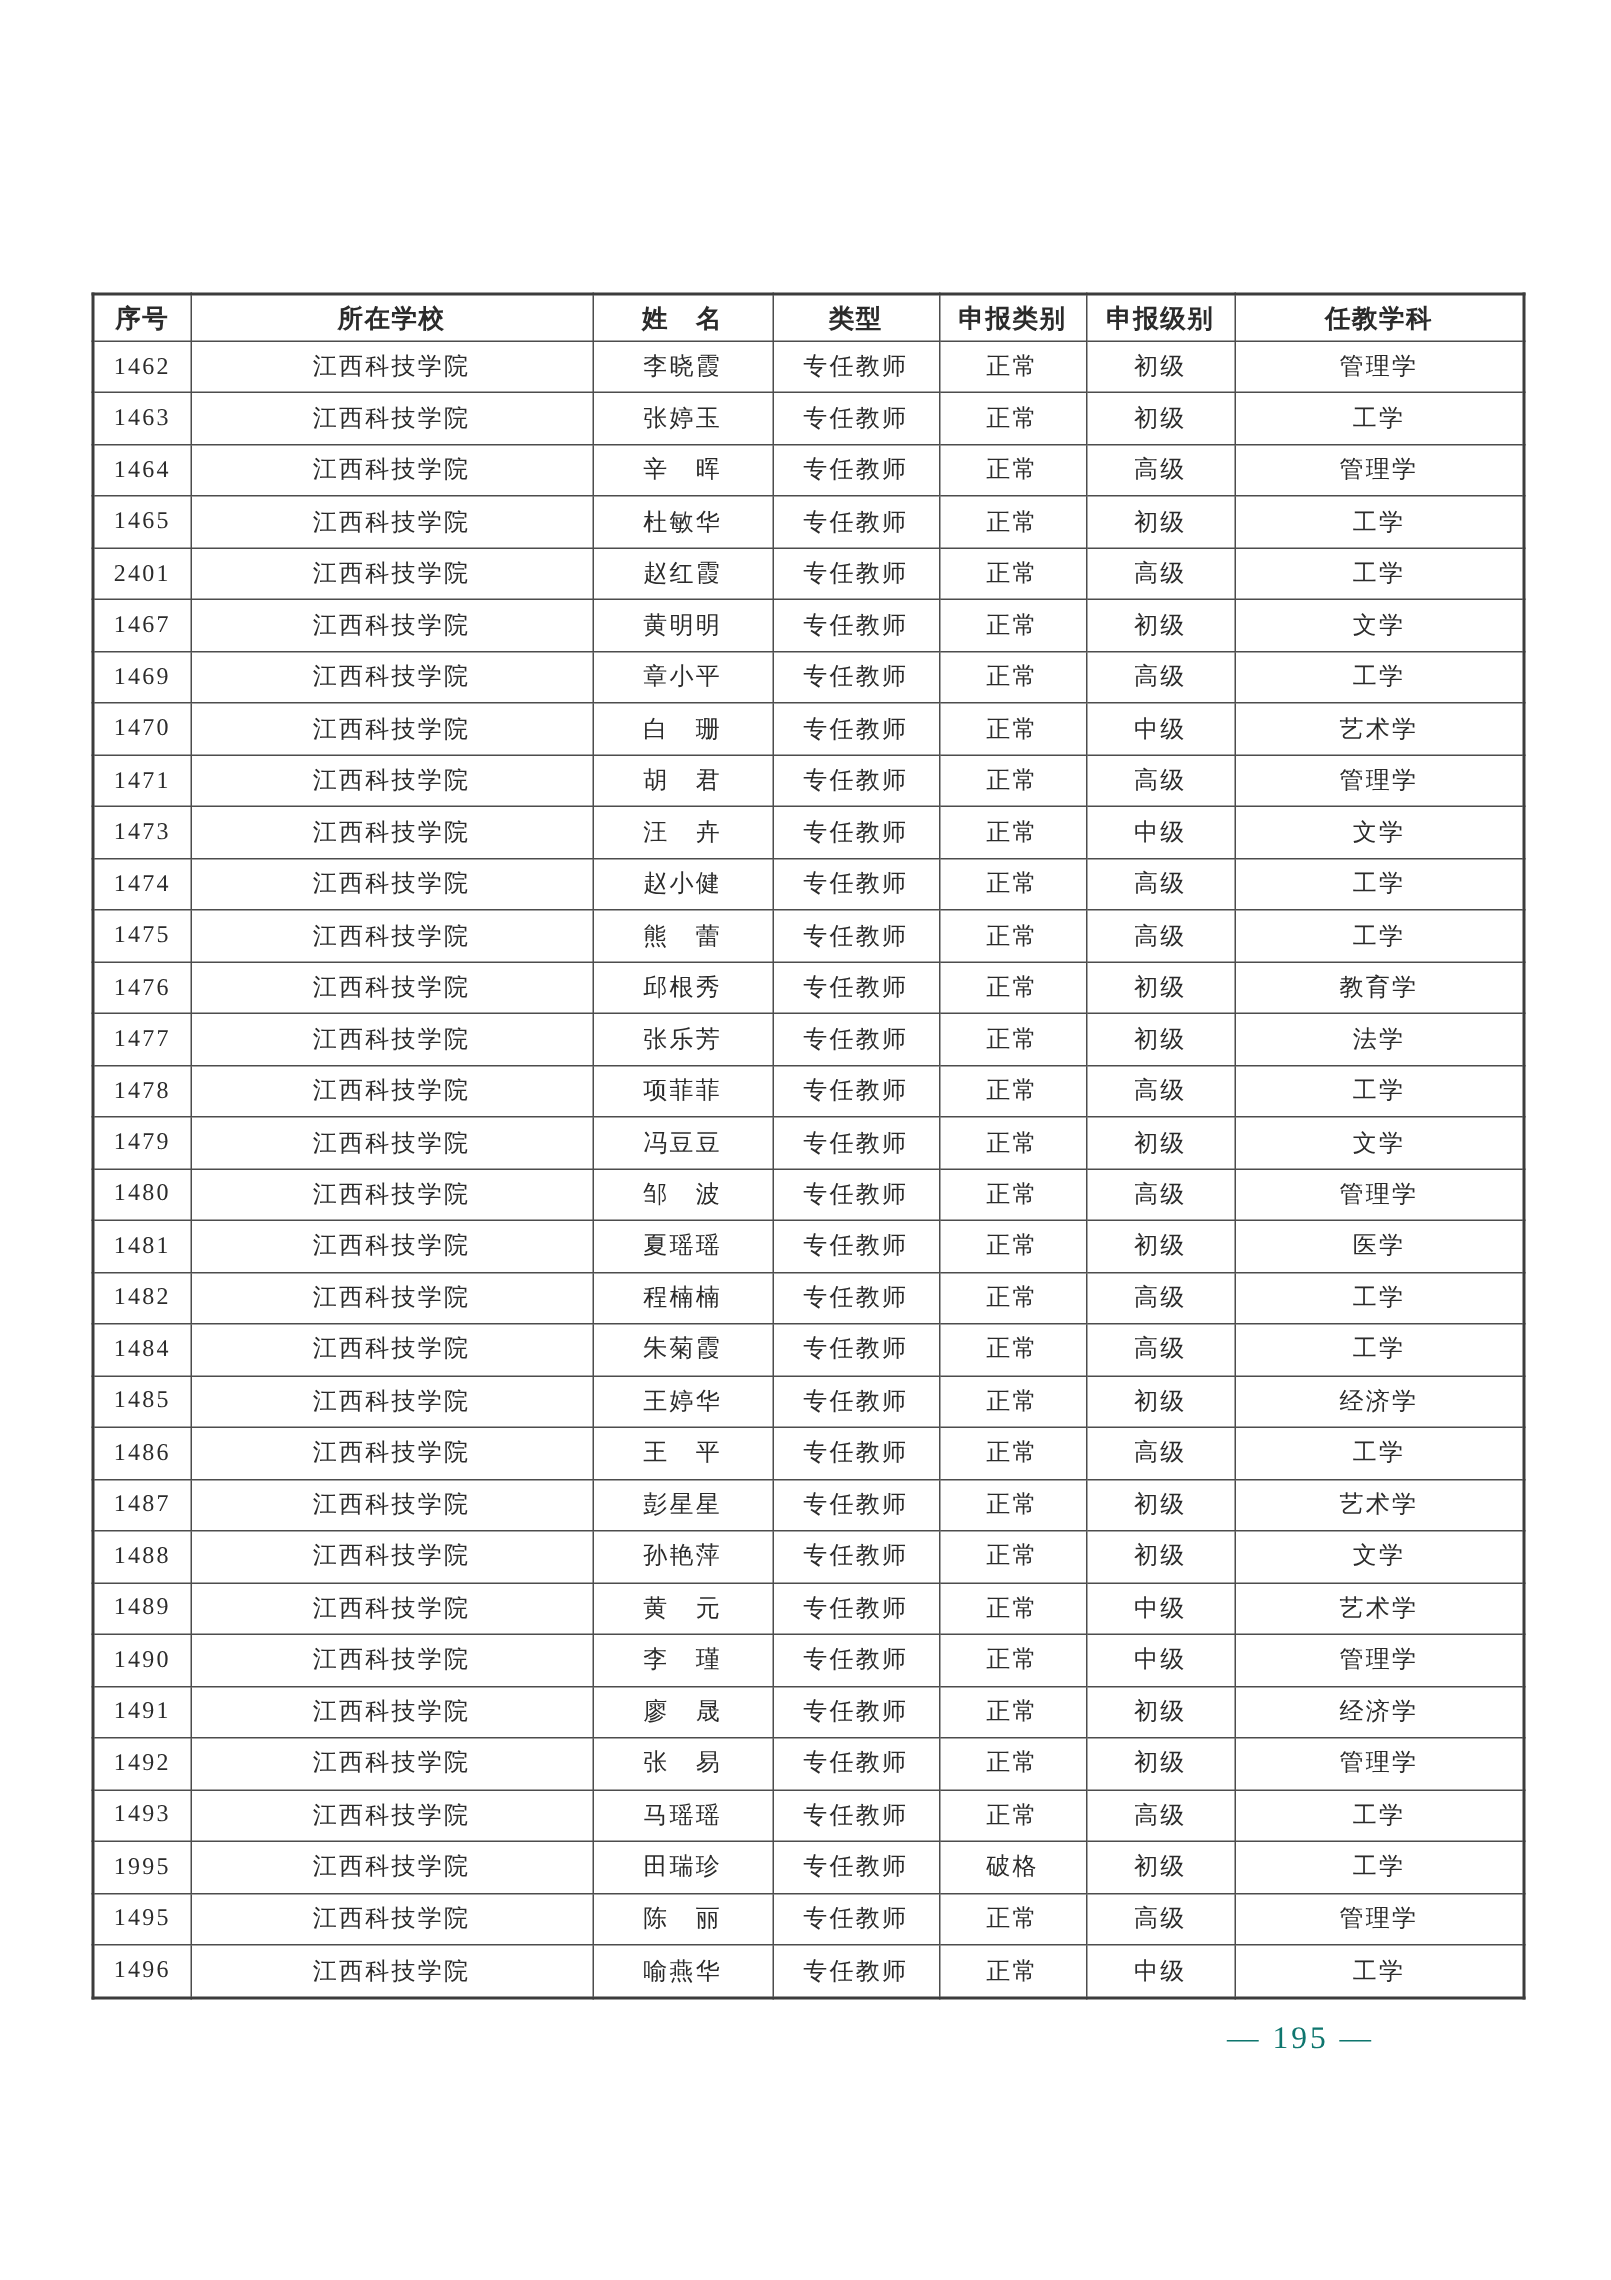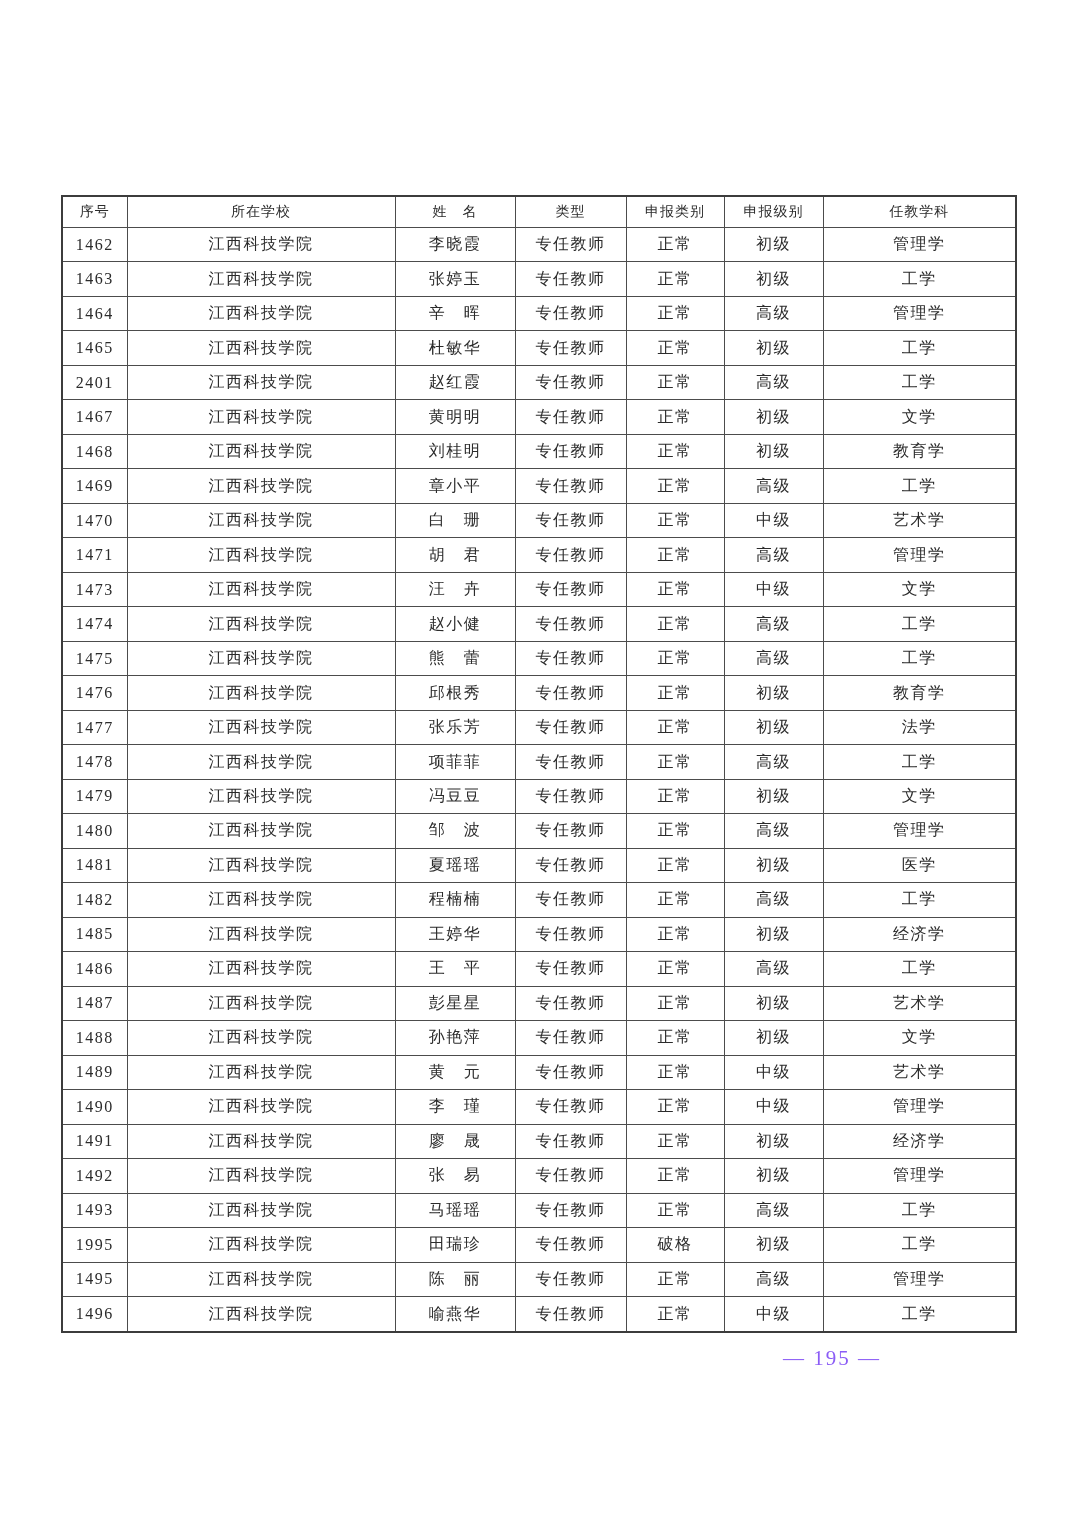--- a/index.html
+++ b/index.html
@@ -31,42 +31,42 @@
     text-align: center;
     vertical-align: middle;
     padding: 0;
     overflow: hidden;
     white-space: nowrap;
     color: #2b2b2b;
   }
   table.doc-table th {
     height: 30px;
     font-family: "Liberation Sans", "DejaVu Sans", sans-serif;
-    font-weight: 400;
-    font-size: 14px;
+    font-weight: 700;
+    font-size: 17px;
     letter-spacing: 1px;
   }
   table.doc-table td {
     font-family: "Liberation Serif", "DejaVu Serif", serif;
     font-size: 16px;
     letter-spacing: 1.5px;
   }
   td.col-serial {
     letter-spacing: 0.5px;
     font-size: 15px;
   }
   .page-number {
     position: absolute;
-    left: 742px;
+    left: 777px;
     top: 1346px;
     width: 180px;
     text-align: center;
     font-family: "Liberation Serif", "DejaVu Serif", serif;
     font-size: 21px;
-    color: #8b5cf6;
+    color: #0f766e;
     letter-spacing: 2px;
   }
 </style>
 </head>
 <body>
 
 <div class="page">
 
   <table class="doc-table">
     <colgroup>
@@ -138,119 +138,110 @@
         <tr>
           <td class="col-serial">1467</td>
           <td class="col-school">江西科技学院</td>
           <td class="col-name">黄明明</td>
           <td class="col-type">专任教师</td>
           <td class="col-declare_category">正常</td>
           <td class="col-declare_level">初级</td>
           <td class="col-subject">文学</td>
         </tr>
         <tr>
-          <td class="col-serial">1468</td>
-          <td class="col-school">江西科技学院</td>
-          <td class="col-name">刘桂明</td>
+          <td class="col-serial">1469</td>
+          <td class="col-school">江西科技学院</td>
+          <td class="col-name">章小平</td>
+          <td class="col-type">专任教师</td>
+          <td class="col-declare_category">正常</td>
+          <td class="col-declare_level">高级</td>
+          <td class="col-subject">工学</td>
+        </tr>
+        <tr>
+          <td class="col-serial">1470</td>
+          <td class="col-school">江西科技学院</td>
+          <td class="col-name">白　珊</td>
+          <td class="col-type">专任教师</td>
+          <td class="col-declare_category">正常</td>
+          <td class="col-declare_level">中级</td>
+          <td class="col-subject">艺术学</td>
+        </tr>
+        <tr>
+          <td class="col-serial">1471</td>
+          <td class="col-school">江西科技学院</td>
+          <td class="col-name">胡　君</td>
+          <td class="col-type">专任教师</td>
+          <td class="col-declare_category">正常</td>
+          <td class="col-declare_level">高级</td>
+          <td class="col-subject">管理学</td>
+        </tr>
+        <tr>
+          <td class="col-serial">1473</td>
+          <td class="col-school">江西科技学院</td>
+          <td class="col-name">汪　卉</td>
+          <td class="col-type">专任教师</td>
+          <td class="col-declare_category">正常</td>
+          <td class="col-declare_level">中级</td>
+          <td class="col-subject">文学</td>
+        </tr>
+        <tr>
+          <td class="col-serial">1474</td>
+          <td class="col-school">江西科技学院</td>
+          <td class="col-name">赵小健</td>
+          <td class="col-type">专任教师</td>
+          <td class="col-declare_category">正常</td>
+          <td class="col-declare_level">高级</td>
+          <td class="col-subject">工学</td>
+        </tr>
+        <tr>
+          <td class="col-serial">1475</td>
+          <td class="col-school">江西科技学院</td>
+          <td class="col-name">熊　蕾</td>
+          <td class="col-type">专任教师</td>
+          <td class="col-declare_category">正常</td>
+          <td class="col-declare_level">高级</td>
+          <td class="col-subject">工学</td>
+        </tr>
+        <tr>
+          <td class="col-serial">1476</td>
+          <td class="col-school">江西科技学院</td>
+          <td class="col-name">邱根秀</td>
           <td class="col-type">专任教师</td>
           <td class="col-declare_category">正常</td>
           <td class="col-declare_level">初级</td>
           <td class="col-subject">教育学</td>
         </tr>
         <tr>
-          <td class="col-serial">1469</td>
-          <td class="col-school">江西科技学院</td>
-          <td class="col-name">章小平</td>
-          <td class="col-type">专任教师</td>
-          <td class="col-declare_category">正常</td>
-          <td class="col-declare_level">高级</td>
-          <td class="col-subject">工学</td>
-        </tr>
-        <tr>
-          <td class="col-serial">1470</td>
-          <td class="col-school">江西科技学院</td>
-          <td class="col-name">白　珊</td>
-          <td class="col-type">专任教师</td>
-          <td class="col-declare_category">正常</td>
-          <td class="col-declare_level">中级</td>
-          <td class="col-subject">艺术学</td>
-        </tr>
-        <tr>
-          <td class="col-serial">1471</td>
-          <td class="col-school">江西科技学院</td>
-          <td class="col-name">胡　君</td>
-          <td class="col-type">专任教师</td>
-          <td class="col-declare_category">正常</td>
-          <td class="col-declare_level">高级</td>
-          <td class="col-subject">管理学</td>
-        </tr>
-        <tr>
-          <td class="col-serial">1473</td>
-          <td class="col-school">江西科技学院</td>
-          <td class="col-name">汪　卉</td>
-          <td class="col-type">专任教师</td>
-          <td class="col-declare_category">正常</td>
-          <td class="col-declare_level">中级</td>
+          <td class="col-serial">1477</td>
+          <td class="col-school">江西科技学院</td>
+          <td class="col-name">张乐芳</td>
+          <td class="col-type">专任教师</td>
+          <td class="col-declare_category">正常</td>
+          <td class="col-declare_level">初级</td>
+          <td class="col-subject">法学</td>
+        </tr>
+        <tr>
+          <td class="col-serial">1478</td>
+          <td class="col-school">江西科技学院</td>
+          <td class="col-name">项菲菲</td>
+          <td class="col-type">专任教师</td>
+          <td class="col-declare_category">正常</td>
+          <td class="col-declare_level">高级</td>
+          <td class="col-subject">工学</td>
+        </tr>
+        <tr>
+          <td class="col-serial">1479</td>
+          <td class="col-school">江西科技学院</td>
+          <td class="col-name">冯豆豆</td>
+          <td class="col-type">专任教师</td>
+          <td class="col-declare_category">正常</td>
+          <td class="col-declare_level">初级</td>
           <td class="col-subject">文学</td>
         </tr>
         <tr>
-          <td class="col-serial">1474</td>
-          <td class="col-school">江西科技学院</td>
-          <td class="col-name">赵小健</td>
-          <td class="col-type">专任教师</td>
-          <td class="col-declare_category">正常</td>
-          <td class="col-declare_level">高级</td>
-          <td class="col-subject">工学</td>
-        </tr>
-        <tr>
-          <td class="col-serial">1475</td>
-          <td class="col-school">江西科技学院</td>
-          <td class="col-name">熊　蕾</td>
-          <td class="col-type">专任教师</td>
-          <td class="col-declare_category">正常</td>
-          <td class="col-declare_level">高级</td>
-          <td class="col-subject">工学</td>
-        </tr>
-        <tr>
-          <td class="col-serial">1476</td>
-          <td class="col-school">江西科技学院</td>
-          <td class="col-name">邱根秀</td>
-          <td class="col-type">专任教师</td>
-          <td class="col-declare_category">正常</td>
-          <td class="col-declare_level">初级</td>
-          <td class="col-subject">教育学</td>
-        </tr>
-        <tr>
-          <td class="col-serial">1477</td>
-          <td class="col-school">江西科技学院</td>
-          <td class="col-name">张乐芳</td>
-          <td class="col-type">专任教师</td>
-          <td class="col-declare_category">正常</td>
-          <td class="col-declare_level">初级</td>
-          <td class="col-subject">法学</td>
-        </tr>
-        <tr>
-          <td class="col-serial">1478</td>
-          <td class="col-school">江西科技学院</td>
-          <td class="col-name">项菲菲</td>
-          <td class="col-type">专任教师</td>
-          <td class="col-declare_category">正常</td>
-          <td class="col-declare_level">高级</td>
-          <td class="col-subject">工学</td>
-        </tr>
-        <tr>
-          <td class="col-serial">1479</td>
-          <td class="col-school">江西科技学院</td>
-          <td class="col-name">冯豆豆</td>
-          <td class="col-type">专任教师</td>
-          <td class="col-declare_category">正常</td>
-          <td class="col-declare_level">初级</td>
-          <td class="col-subject">文学</td>
-        </tr>
-        <tr>
           <td class="col-serial">1480</td>
           <td class="col-school">江西科技学院</td>
           <td class="col-name">邹　波</td>
           <td class="col-type">专任教师</td>
           <td class="col-declare_category">正常</td>
           <td class="col-declare_level">高级</td>
           <td class="col-subject">管理学</td>
         </tr>
         <tr>
           <td class="col-serial">1481</td>
@@ -258,20 +249,29 @@
           <td class="col-name">夏瑶瑶</td>
           <td class="col-type">专任教师</td>
           <td class="col-declare_category">正常</td>
           <td class="col-declare_level">初级</td>
           <td class="col-subject">医学</td>
         </tr>
         <tr>
           <td class="col-serial">1482</td>
           <td class="col-school">江西科技学院</td>
           <td class="col-name">程楠楠</td>
+          <td class="col-type">专任教师</td>
+          <td class="col-declare_category">正常</td>
+          <td class="col-declare_level">高级</td>
+          <td class="col-subject">工学</td>
+        </tr>
+        <tr>
+          <td class="col-serial">1484</td>
+          <td class="col-school">江西科技学院</td>
+          <td class="col-name">朱菊霞</td>
           <td class="col-type">专任教师</td>
           <td class="col-declare_category">正常</td>
           <td class="col-declare_level">高级</td>
           <td class="col-subject">工学</td>
         </tr>
         <tr>
           <td class="col-serial">1485</td>
           <td class="col-school">江西科技学院</td>
           <td class="col-name">王婷华</td>
           <td class="col-type">专任教师</td>

